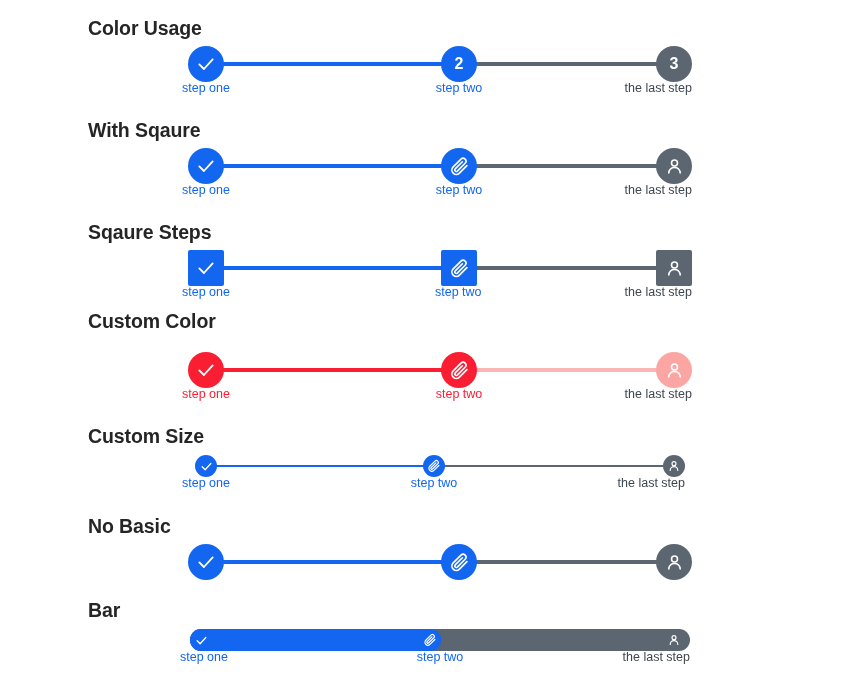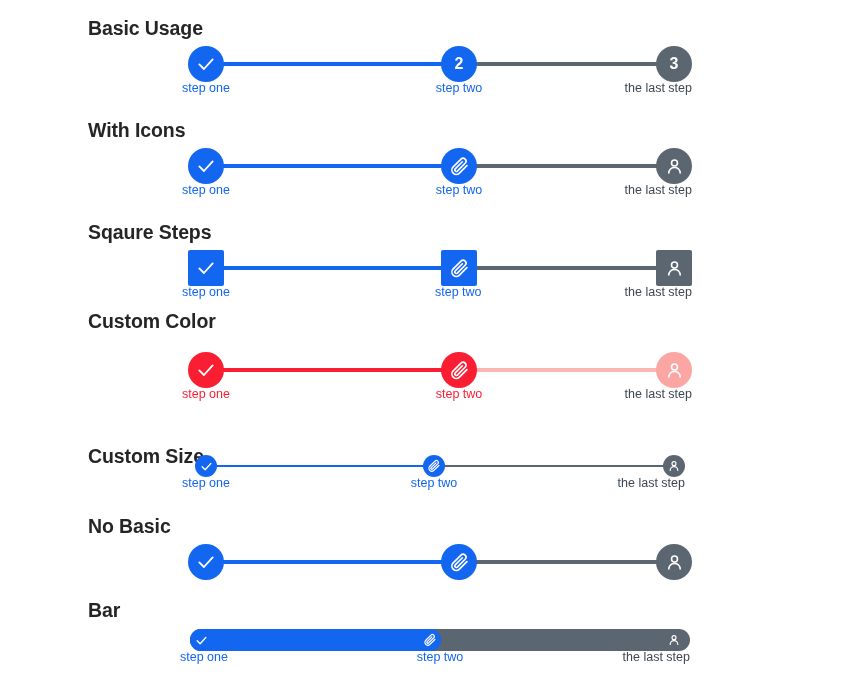--- a/index.html
+++ b/index.html
@@ -122,21 +122,21 @@
     z-index: 3;
   }
   .bar-node.done { background: #1366f0; }
 </style>
 </head>
 <body>
 
 <div class="page">
 
   <div class="section">
-    <div class="sec-title" style="top:17px;">Basic Usage</div>
+    <div class="sec-title" style="top:17px;">Color Usage</div>
 
     <div class="stepper" style="left:188px; top:38px; width:504px;">
 
       <div class="line done" style="left:18px; width:253px;"></div>
       <div class="line" style="left:271px; width:215px;"></div>
 
       <div class="step" style="left:0px; width:36px;">
         <div class="node done">
           <svg width="20" height="20" viewBox="0 0 24 24" fill="none" stroke="#ffffff" stroke-width="2.2" stroke-linecap="round" stroke-linejoin="round">
             <polyline points="4,12.5 9.5,18 20,6.5"></polyline>
@@ -155,21 +155,21 @@
       <div class="step" style="left:468px; width:36px;">
         <div class="node">
           <span class="num">3</span>
         </div>
         <div class="label lbl-right" style="left:36px; color:#3d4750;">the last step</div>
       </div>
     </div>
   </div>
 
   <div class="section">
-    <div class="sec-title" style="top:119px;">With Icons</div>
+    <div class="sec-title" style="top:119px;">With Sqaure</div>
 
     <div class="stepper" style="left:188px; top:140px; width:504px;">
 
       <div class="line done" style="left:18px; width:253px;"></div>
       <div class="line" style="left:271px; width:215px;"></div>
 
       <div class="step" style="left:0px; width:36px;">
         <div class="node done">
           <svg width="20" height="20" viewBox="0 0 24 24" fill="none" stroke="#ffffff" stroke-width="2.2" stroke-linecap="round" stroke-linejoin="round">
             <polyline points="4,12.5 9.5,18 20,6.5"></polyline>
@@ -269,21 +269,21 @@
             <circle cx="12" cy="8" r="3.4"></circle>
             <path d="M5.5 19.5a6.5 6.5 0 0113 0"></path>
           </svg>
         </div>
         <div class="label dark lbl-right" style="left:36px;">the last step</div>
       </div>
     </div>
   </div>
 
   <div class="section">
-    <div class="sec-title" style="top:445px;">Custom Size</div>
+    <div class="sec-title" style="top:425px;">Custom Size</div>
 
     <div class="stepper" style="left:195px; top:440px; width:490px;">
 
       <div class="line done thin" style="left:11px; width:228px;"></div>
       <div class="line thin" style="left:239px; width:229px;"></div>
 
       <div class="step" style="left:0px; width:22px;">
         <div class="node done small">
           <svg width="13" height="13" viewBox="0 0 24 24" fill="none" stroke="#ffffff" stroke-width="2.4" stroke-linecap="round" stroke-linejoin="round">
             <polyline points="4,12.5 9.5,18 20,6.5"></polyline>

